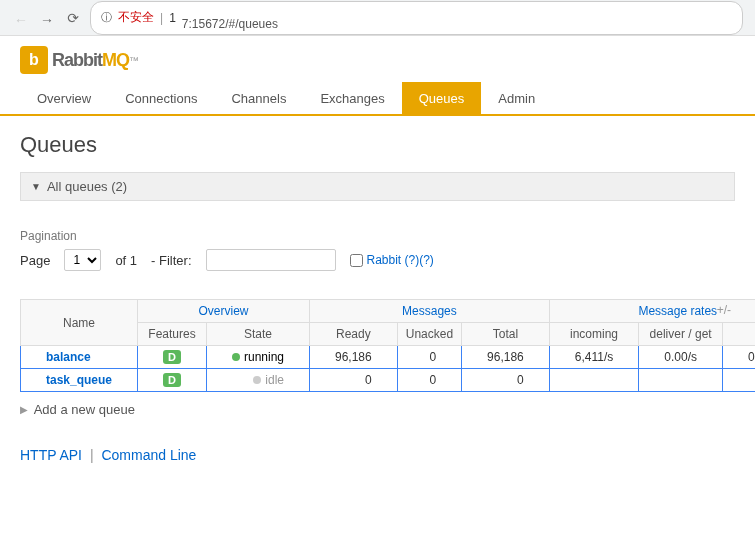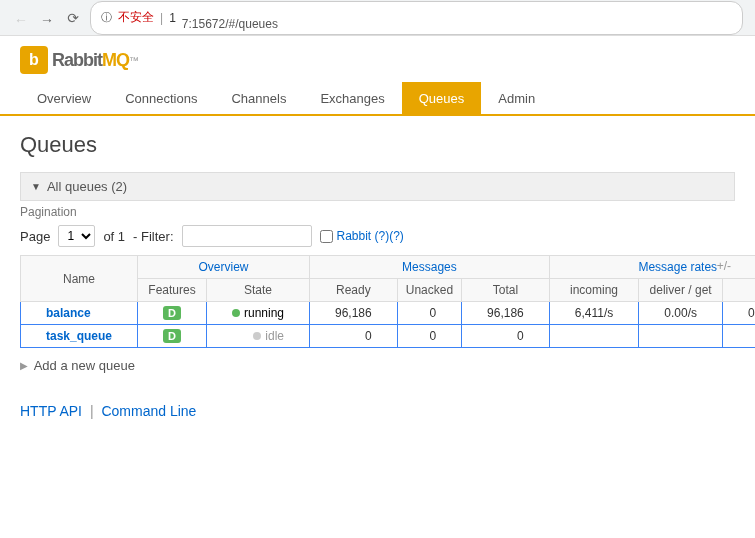--- a/index.html
+++ b/index.html
@@ -93,26 +93,26 @@
       display: flex;
       align-items: center;
       gap: 6px;
       cursor: pointer;
       font-size: 13px;
       color: #555;
     }
     .arrow-down { font-size: 10px; }
 
     
-    .pagination-section { margin: 4px 0; }
+    .pagination-section { margin: 28px 0; }
     .pagination-label { font-size: 12px; color: #777; margin-bottom: 6px; }
     .pagination-controls {
       display: flex;
       align-items: center;
-      gap: 8px;
+      gap: 14px;
       font-size: 13px;
     }
     .page-select {
       border: 1px solid #ccc;
       border-radius: 2px;
       padding: 2px 4px;
       font-size: 12px;
       background: #fff;
     }
     .filter-input {

